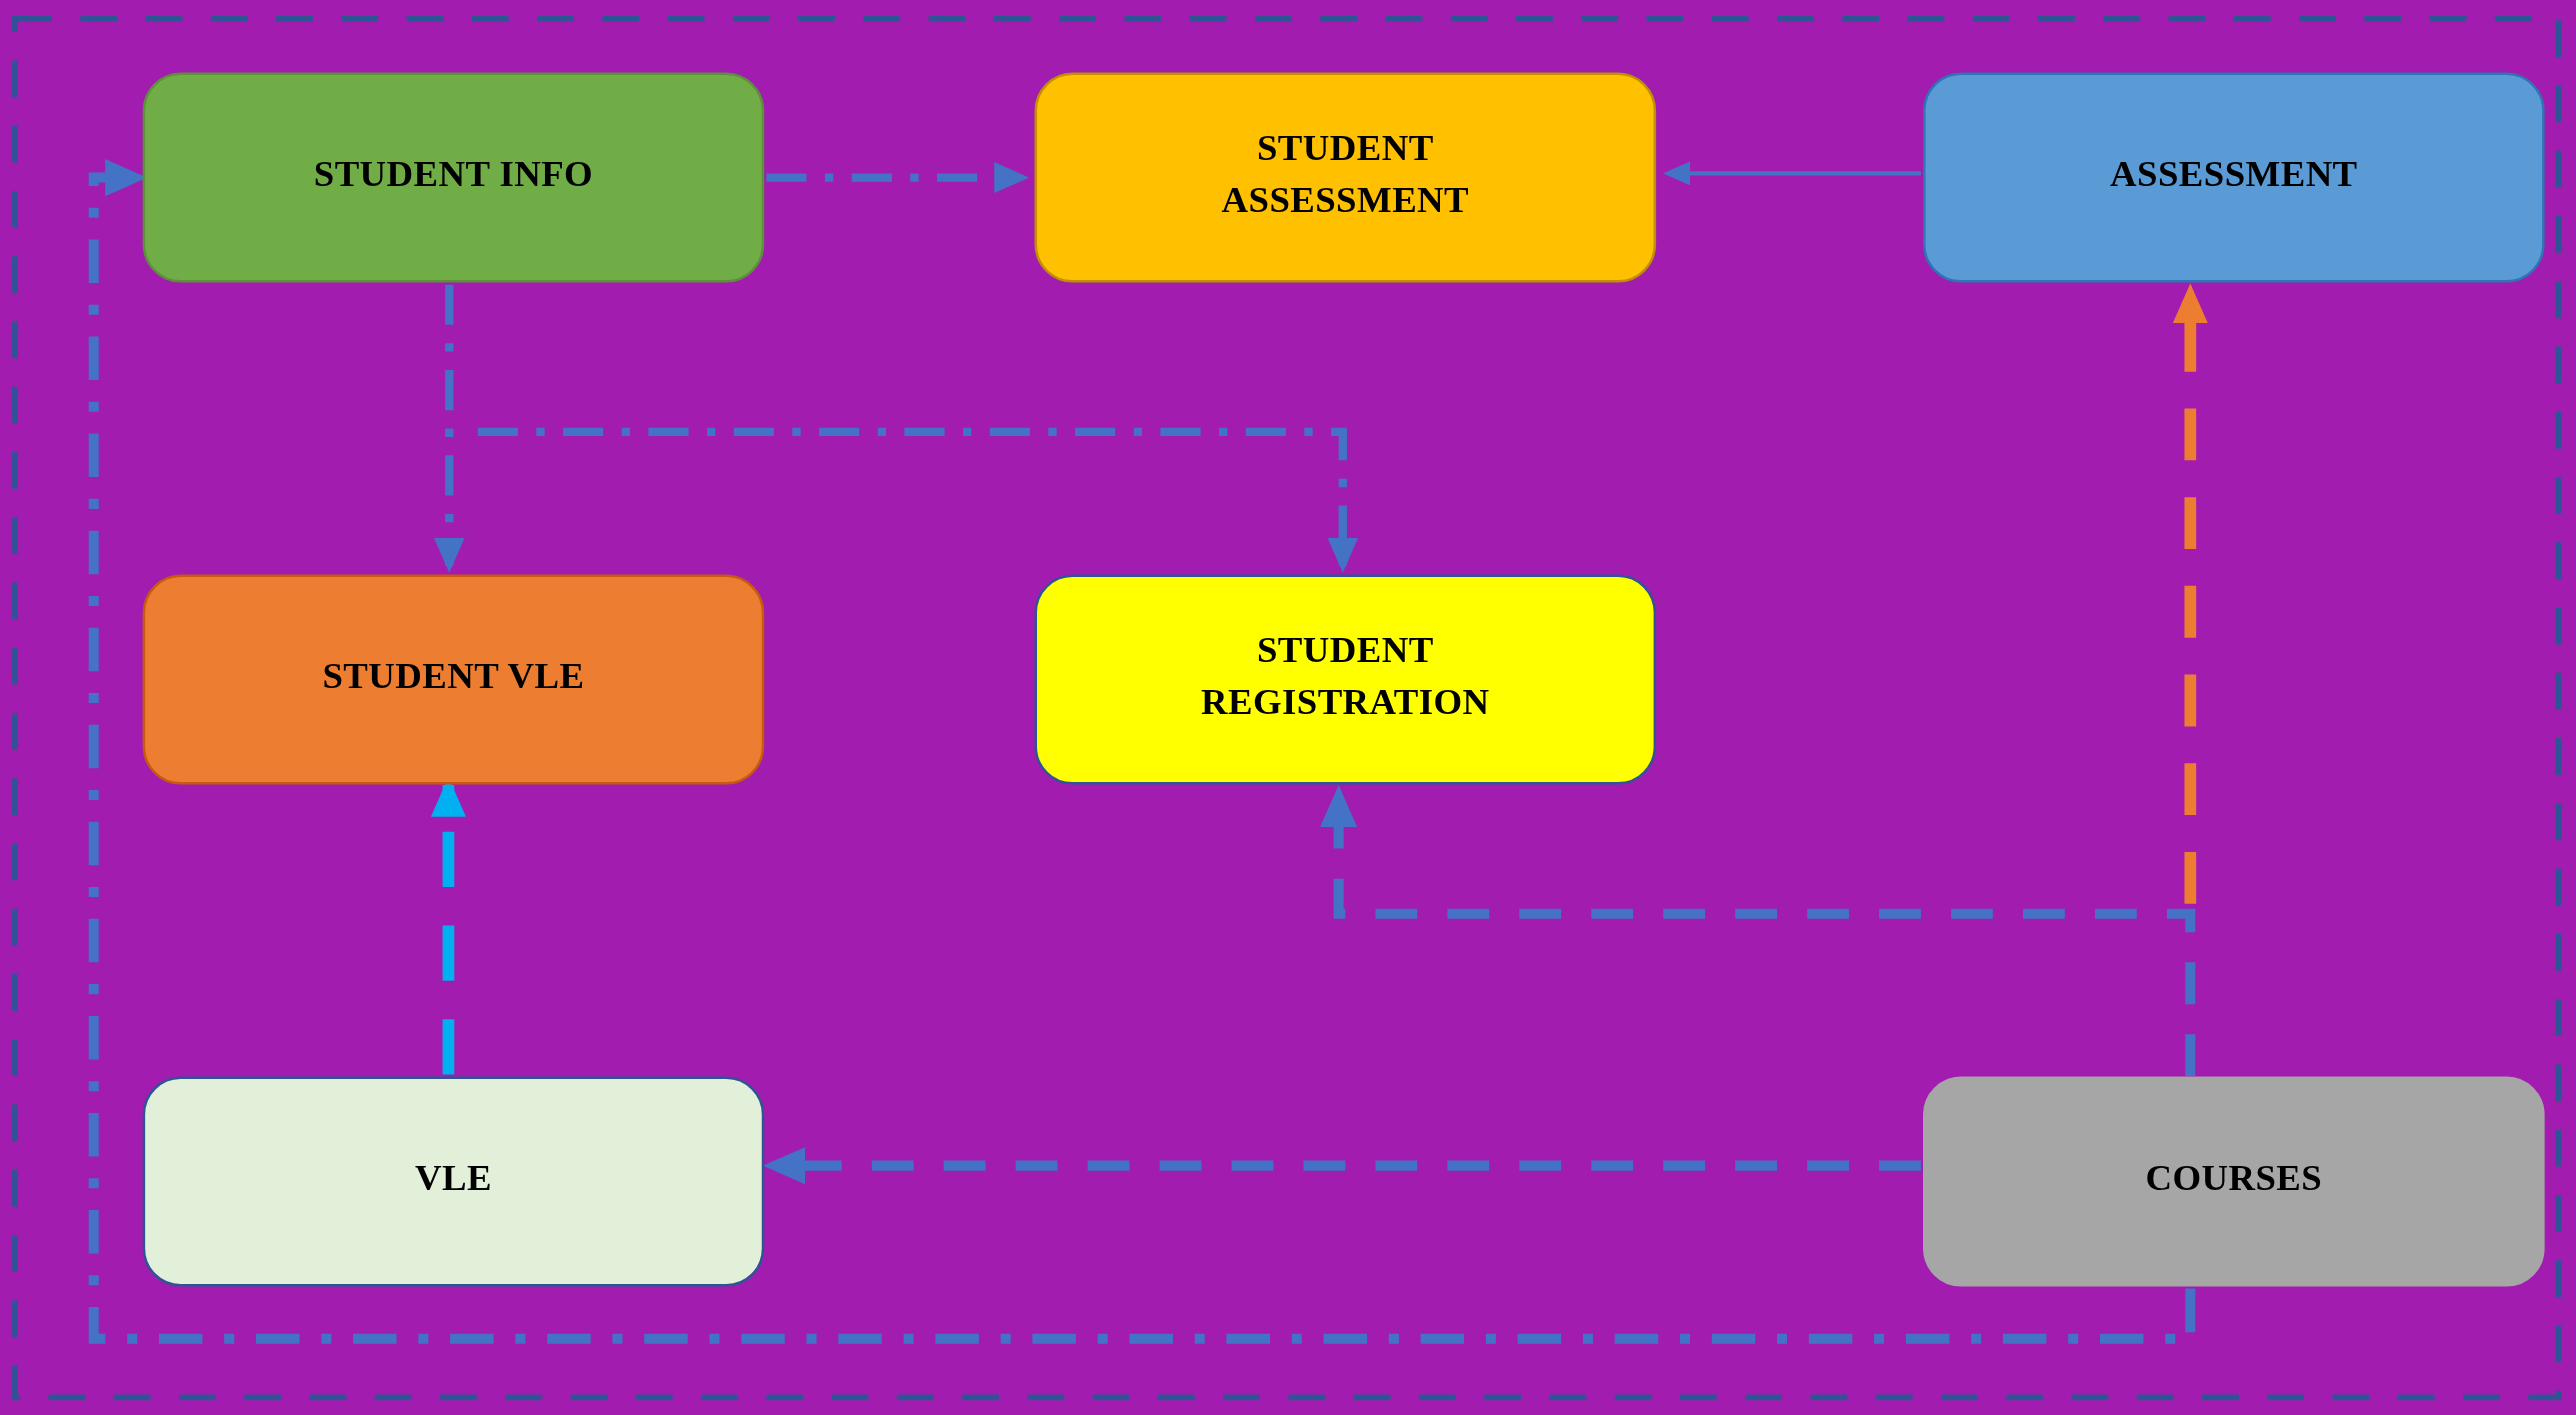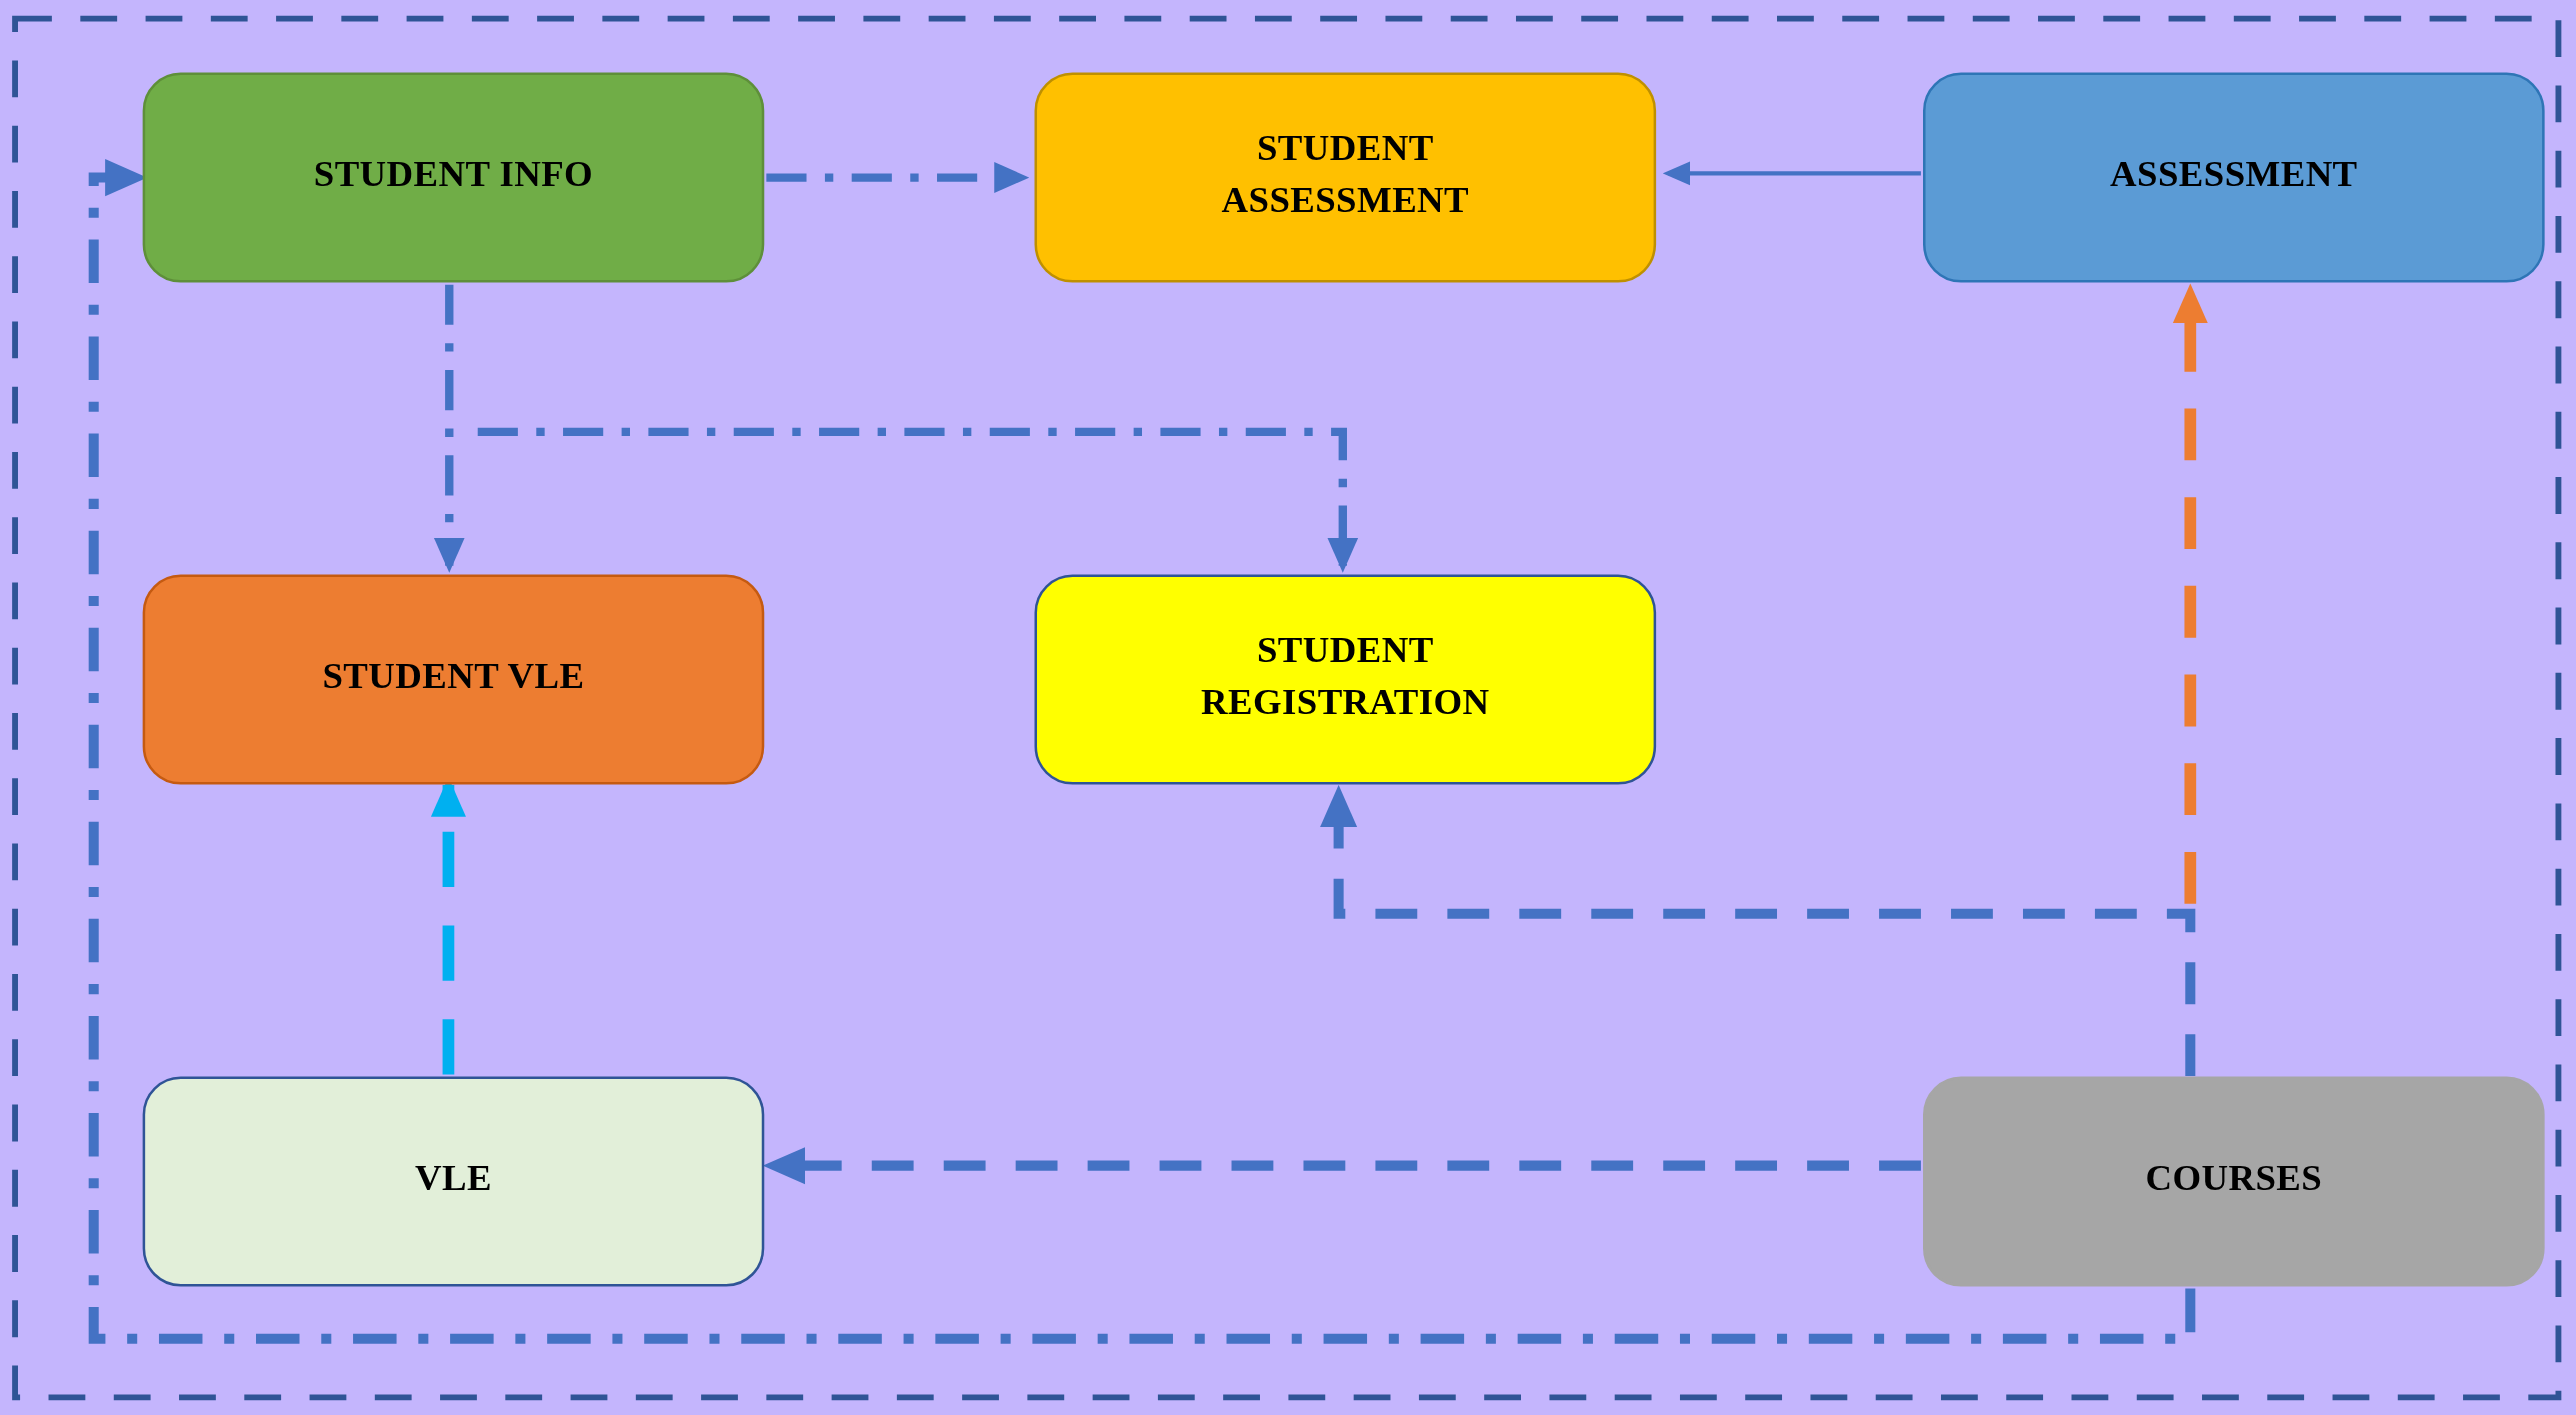--- a/index.html
+++ b/index.html
@@ -4,21 +4,21 @@
 <style>
   html, body {
     margin: 0;
     padding: 0;
     background: #ffffff;
   }
   #canvas {
     position: relative;
     width: 2576px;
     height: 1416px;
-    background: #c4b5fd;
+    background: #a21caf;
     font-family: "Liberation Serif", "DejaVu Serif", serif;
     overflow: hidden;
   }
   #diagram-svg {
     position: absolute;
     left: 0;
     top: 0;
     width: 2576px;
     height: 1416px;
   }

